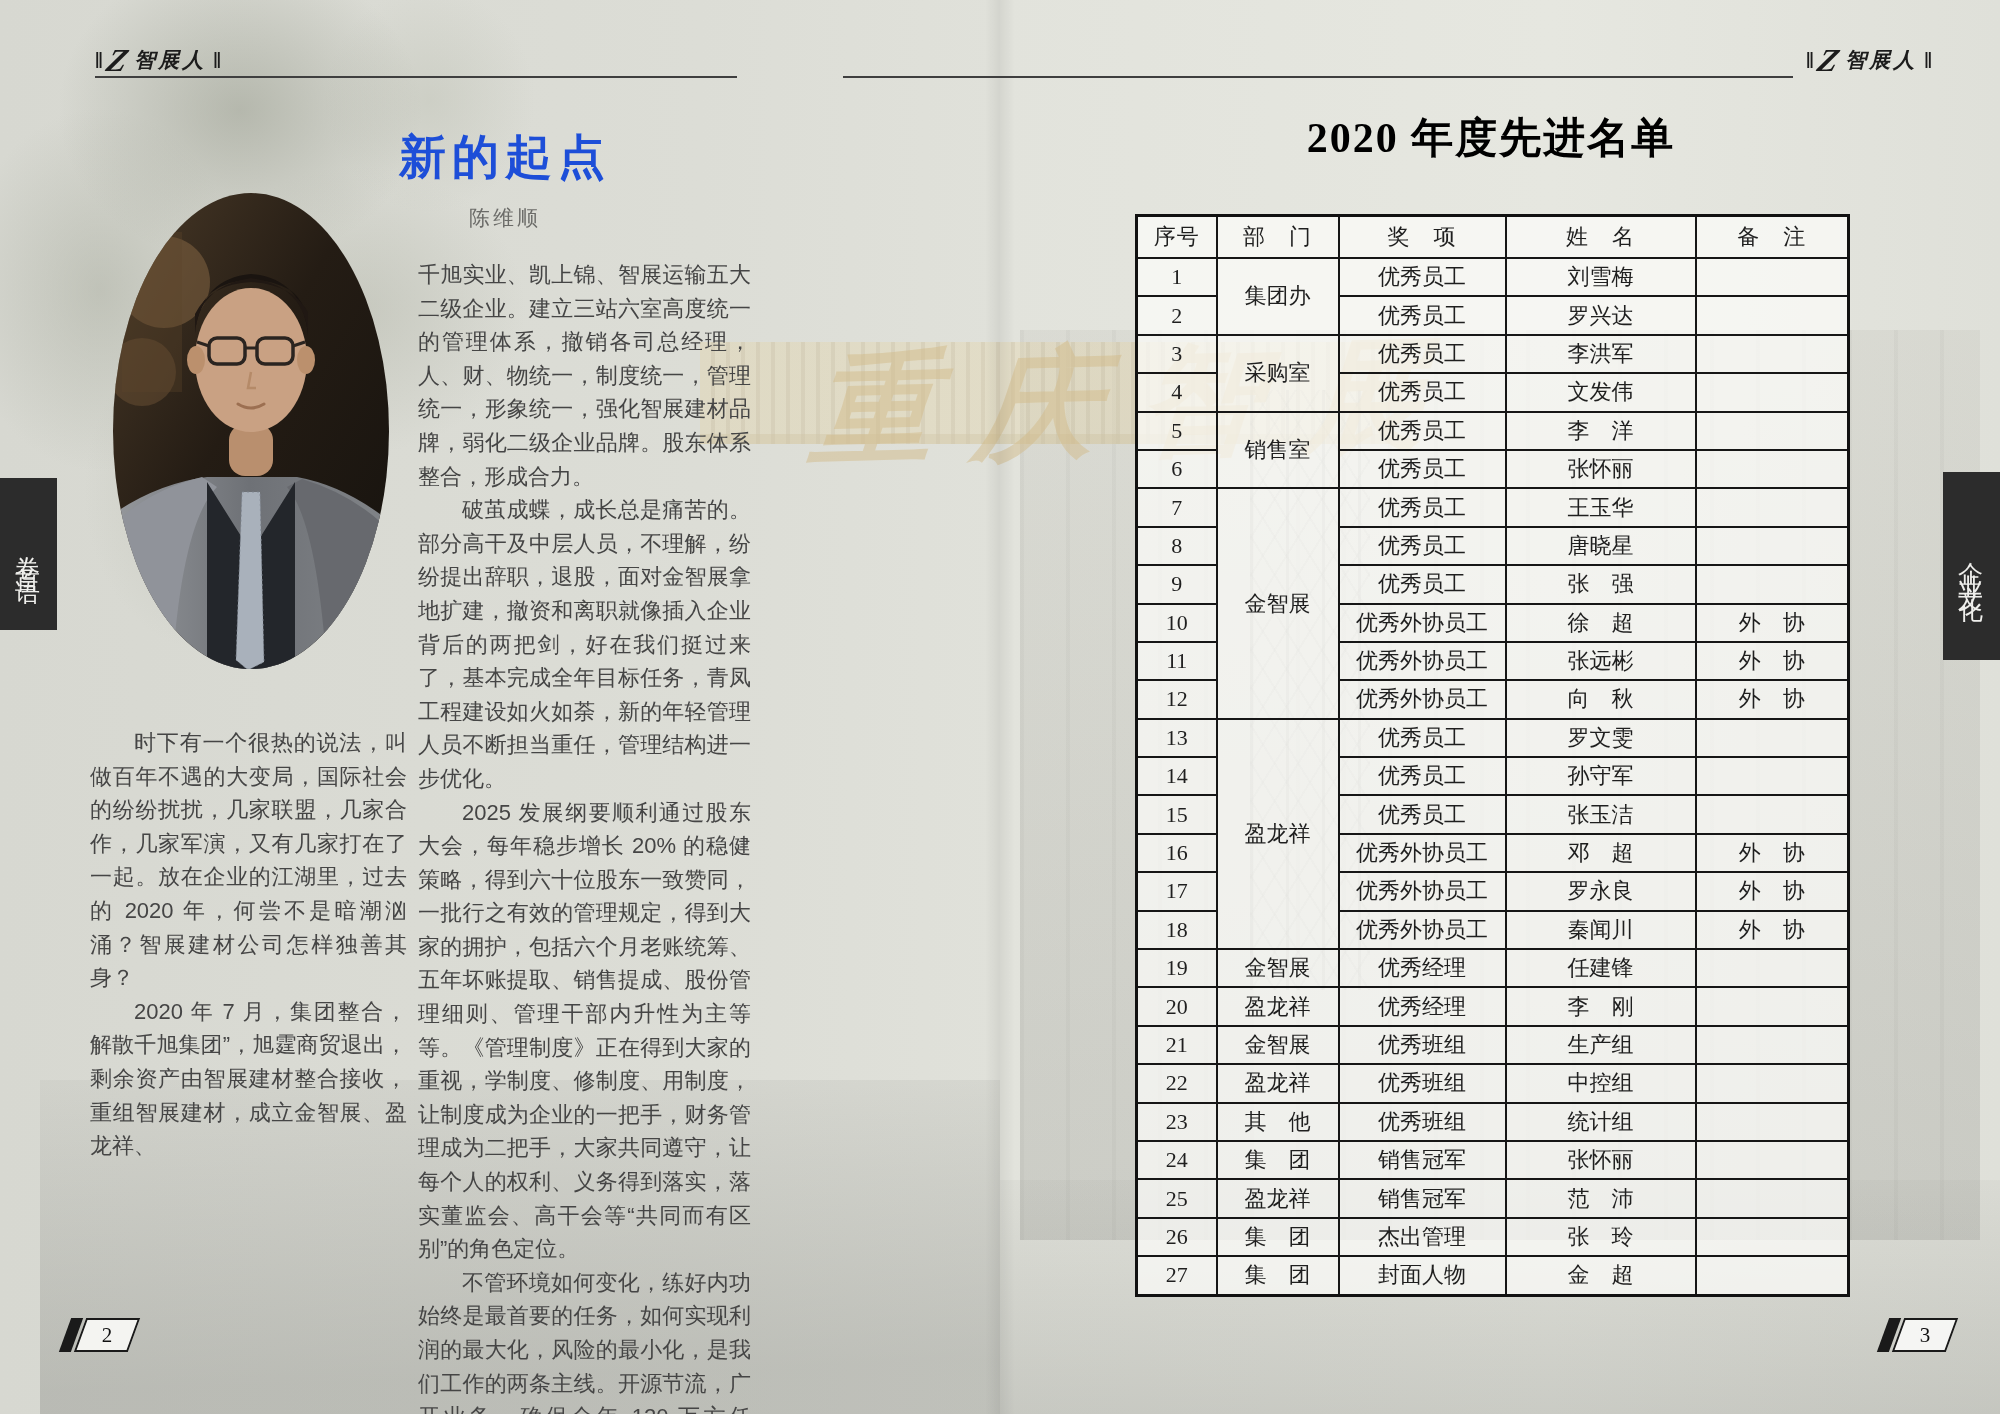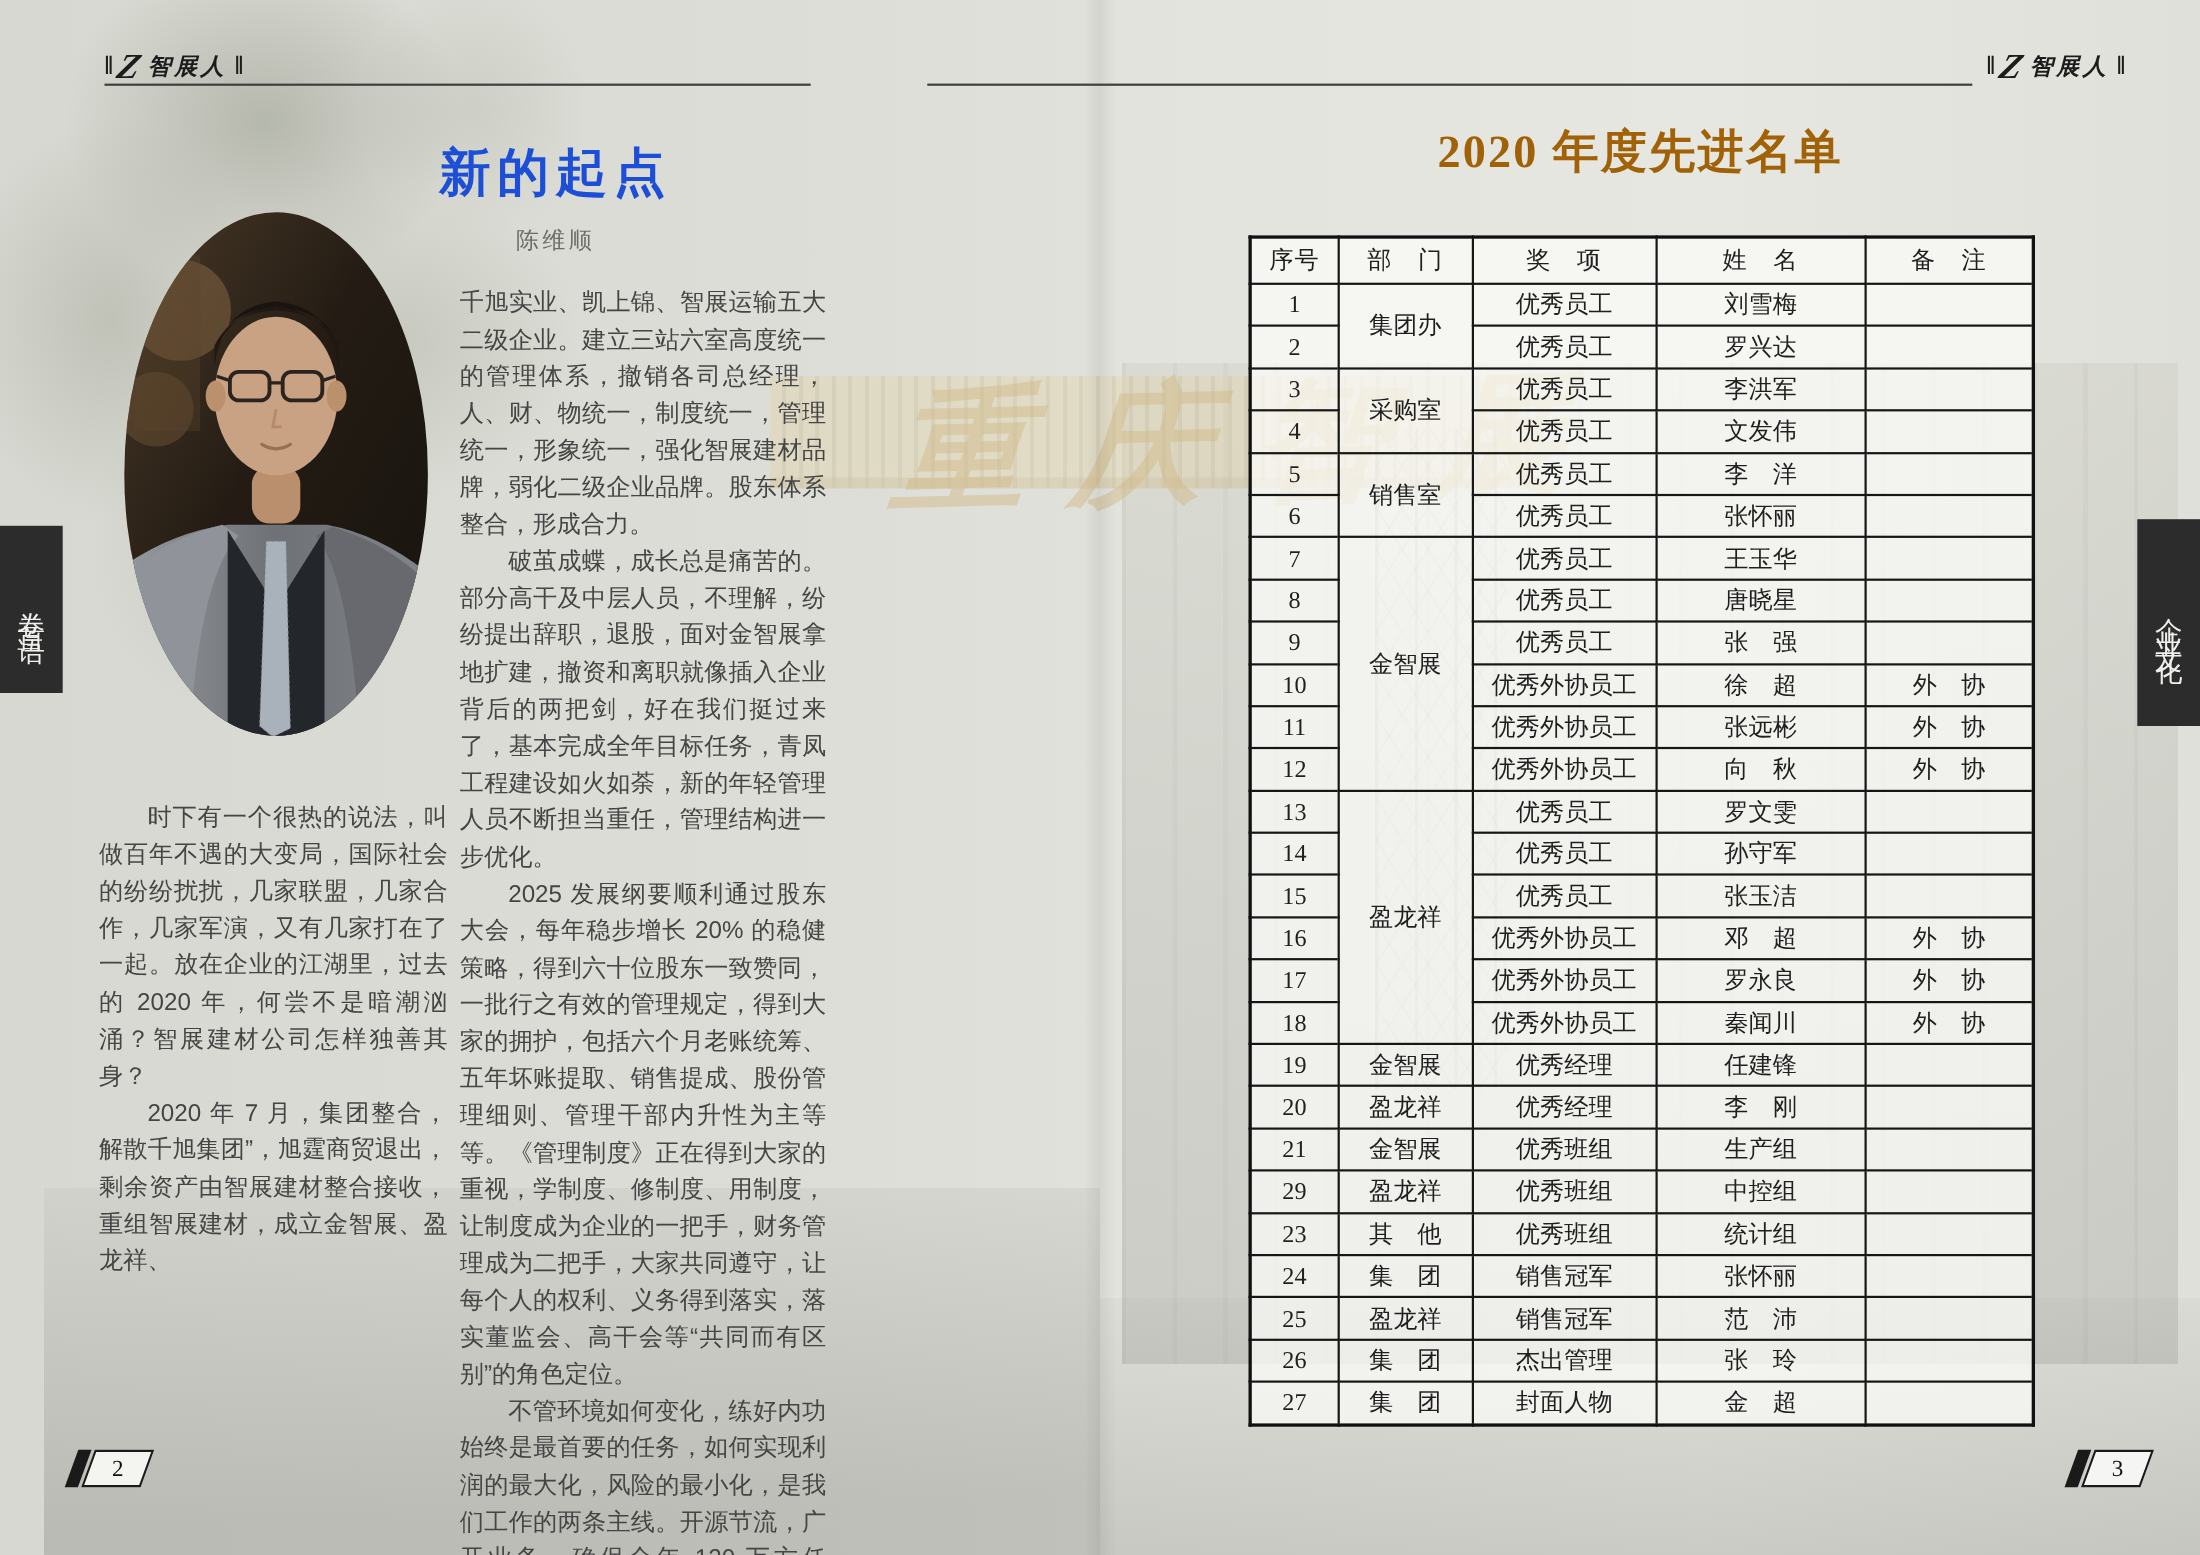--- a/index.html
+++ b/index.html
@@ -72,21 +72,21 @@
   .article-author{position:absolute;left:300px;top:204px;width:410px;text-align:center;font-size:21px;color:#6b6b68;letter-spacing:3px;}
   .portrait{position:absolute;left:112px;top:192px;width:278px;height:478px;}
   .col{position:absolute;font-size:22px;line-height:33.6px;text-align:justify;word-break:break-all;color:#454545;}
   .col p{margin:0;}
   .col p.indent{text-indent:2em;}
   .col-a{left:90px;top:726px;width:317px;}
   .col-b{left:418px;top:258px;width:333px;}
 
   
   .table-title{position:absolute;left:1135px;top:110px;width:712px;text-align:center;
-    font-family:"Liberation Serif","DejaVu Serif",serif;font-size:42px;font-weight:bold;color:#a16207;letter-spacing:2px;}
+    font-family:"Liberation Serif","DejaVu Serif",serif;font-size:42px;font-weight:bold;color:#000000;letter-spacing:2px;}
   .awards{position:absolute;left:1135px;top:214px;width:712px;border-collapse:collapse;table-layout:fixed;
     font-family:"Liberation Serif","DejaVu Serif",serif;font-size:22px;color:#1f1f1f;}
   .awards th,.awards td{border:2px solid #161616;text-align:center;vertical-align:middle;
     background:rgba(252,252,249,.72);padding:0;}
   .awards{border:3px solid #111;}
   .awards th{height:40px;font-weight:400;letter-spacing:1px;}
   .awards td{height:36.4px;}
 </style>
 </head>
 <body>
@@ -347,21 +347,21 @@
           <td></td>
         </tr>
         <tr>
           <td>21</td>
           <td rowspan="1">金智展</td>
           <td>优秀班组</td>
           <td>生产组</td>
           <td></td>
         </tr>
         <tr>
-          <td>29</td>
+          <td>22</td>
           <td rowspan="1">盈龙祥</td>
           <td>优秀班组</td>
           <td>中控组</td>
           <td></td>
         </tr>
         <tr>
           <td>23</td>
           <td rowspan="1">其　他</td>
           <td>优秀班组</td>
           <td>统计组</td>

